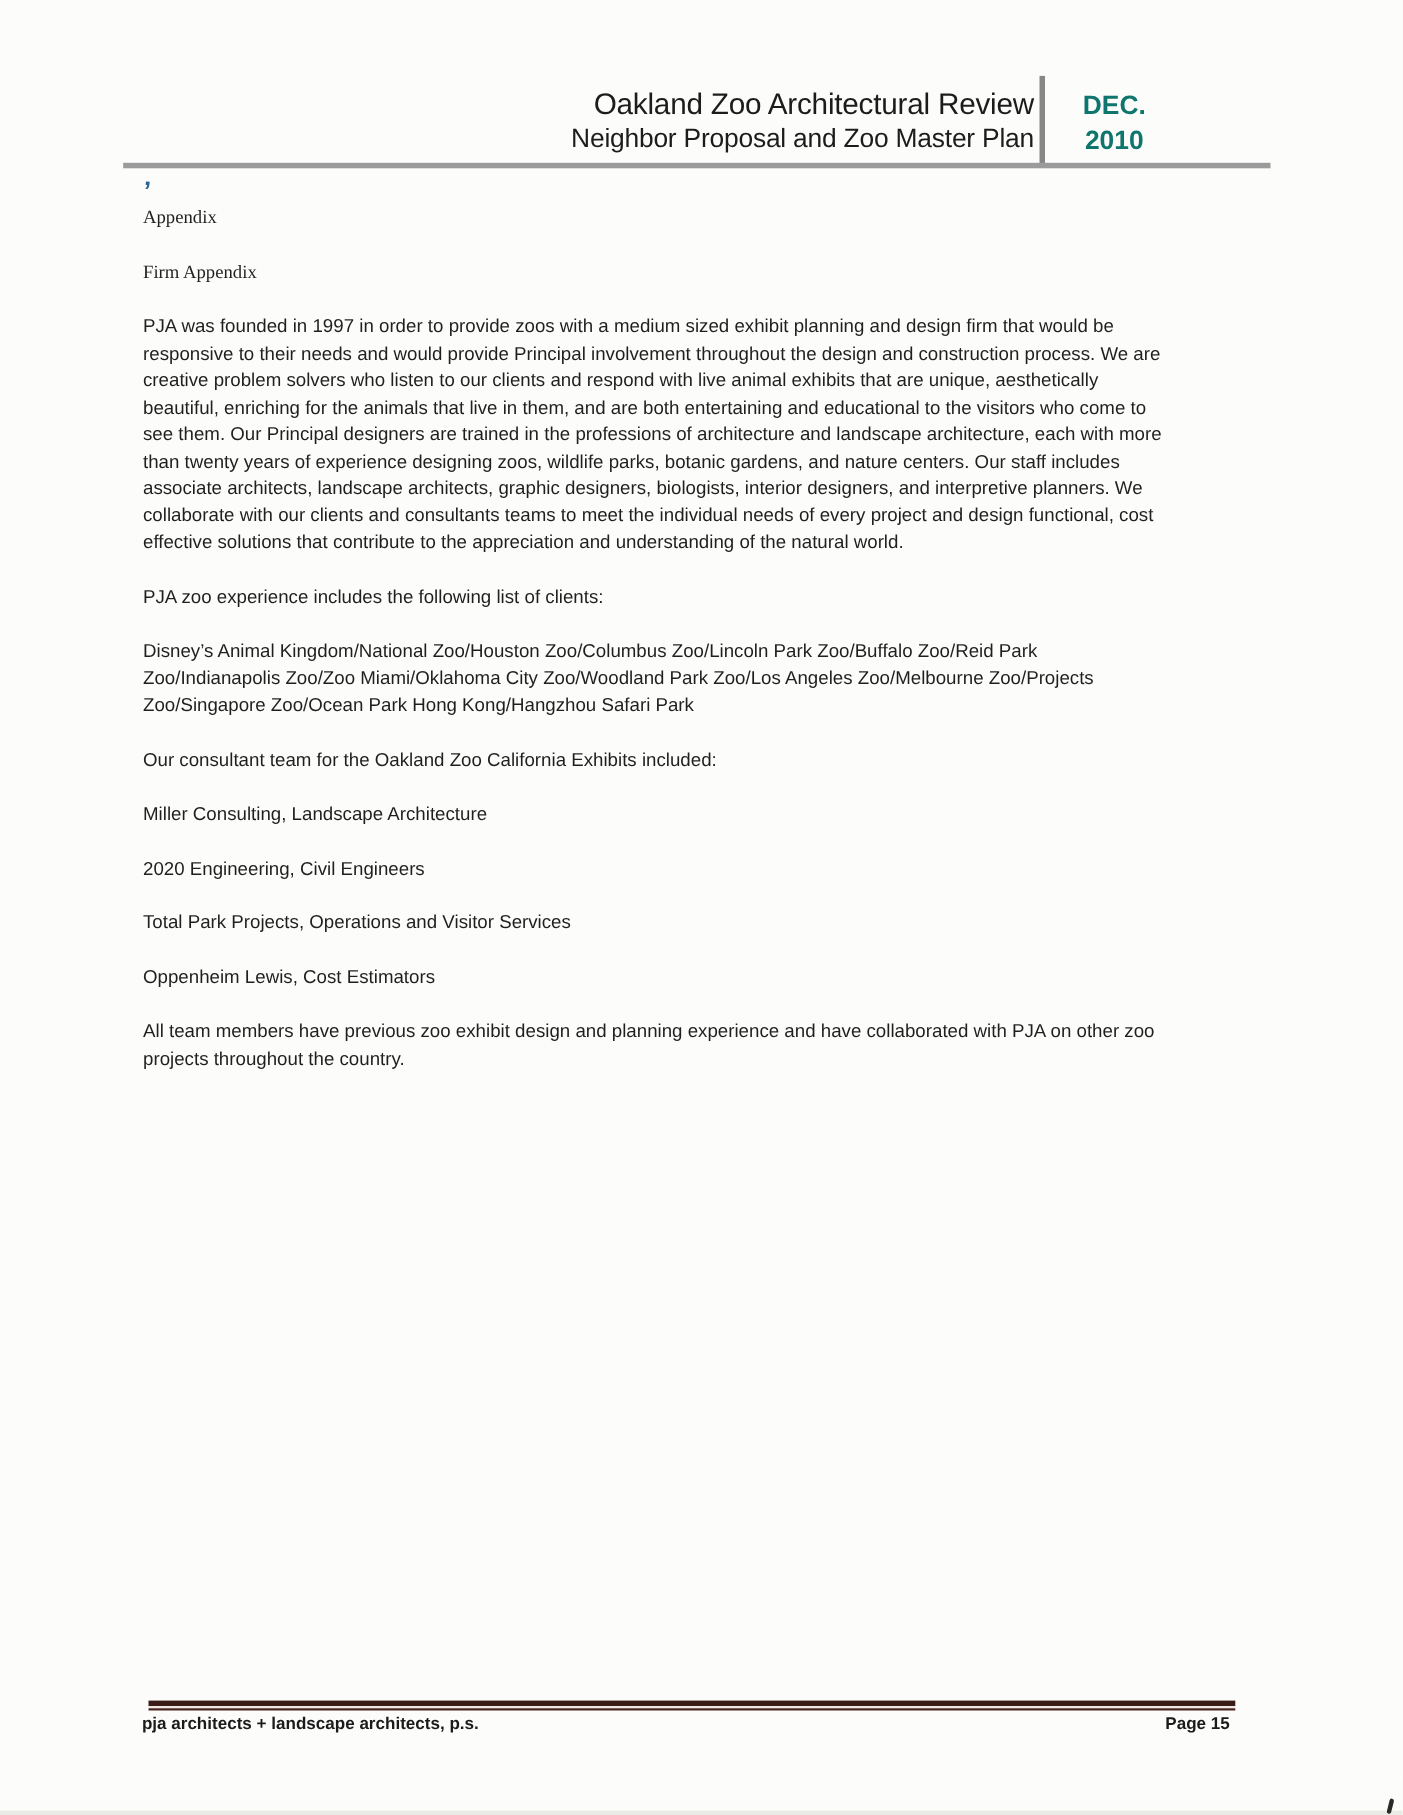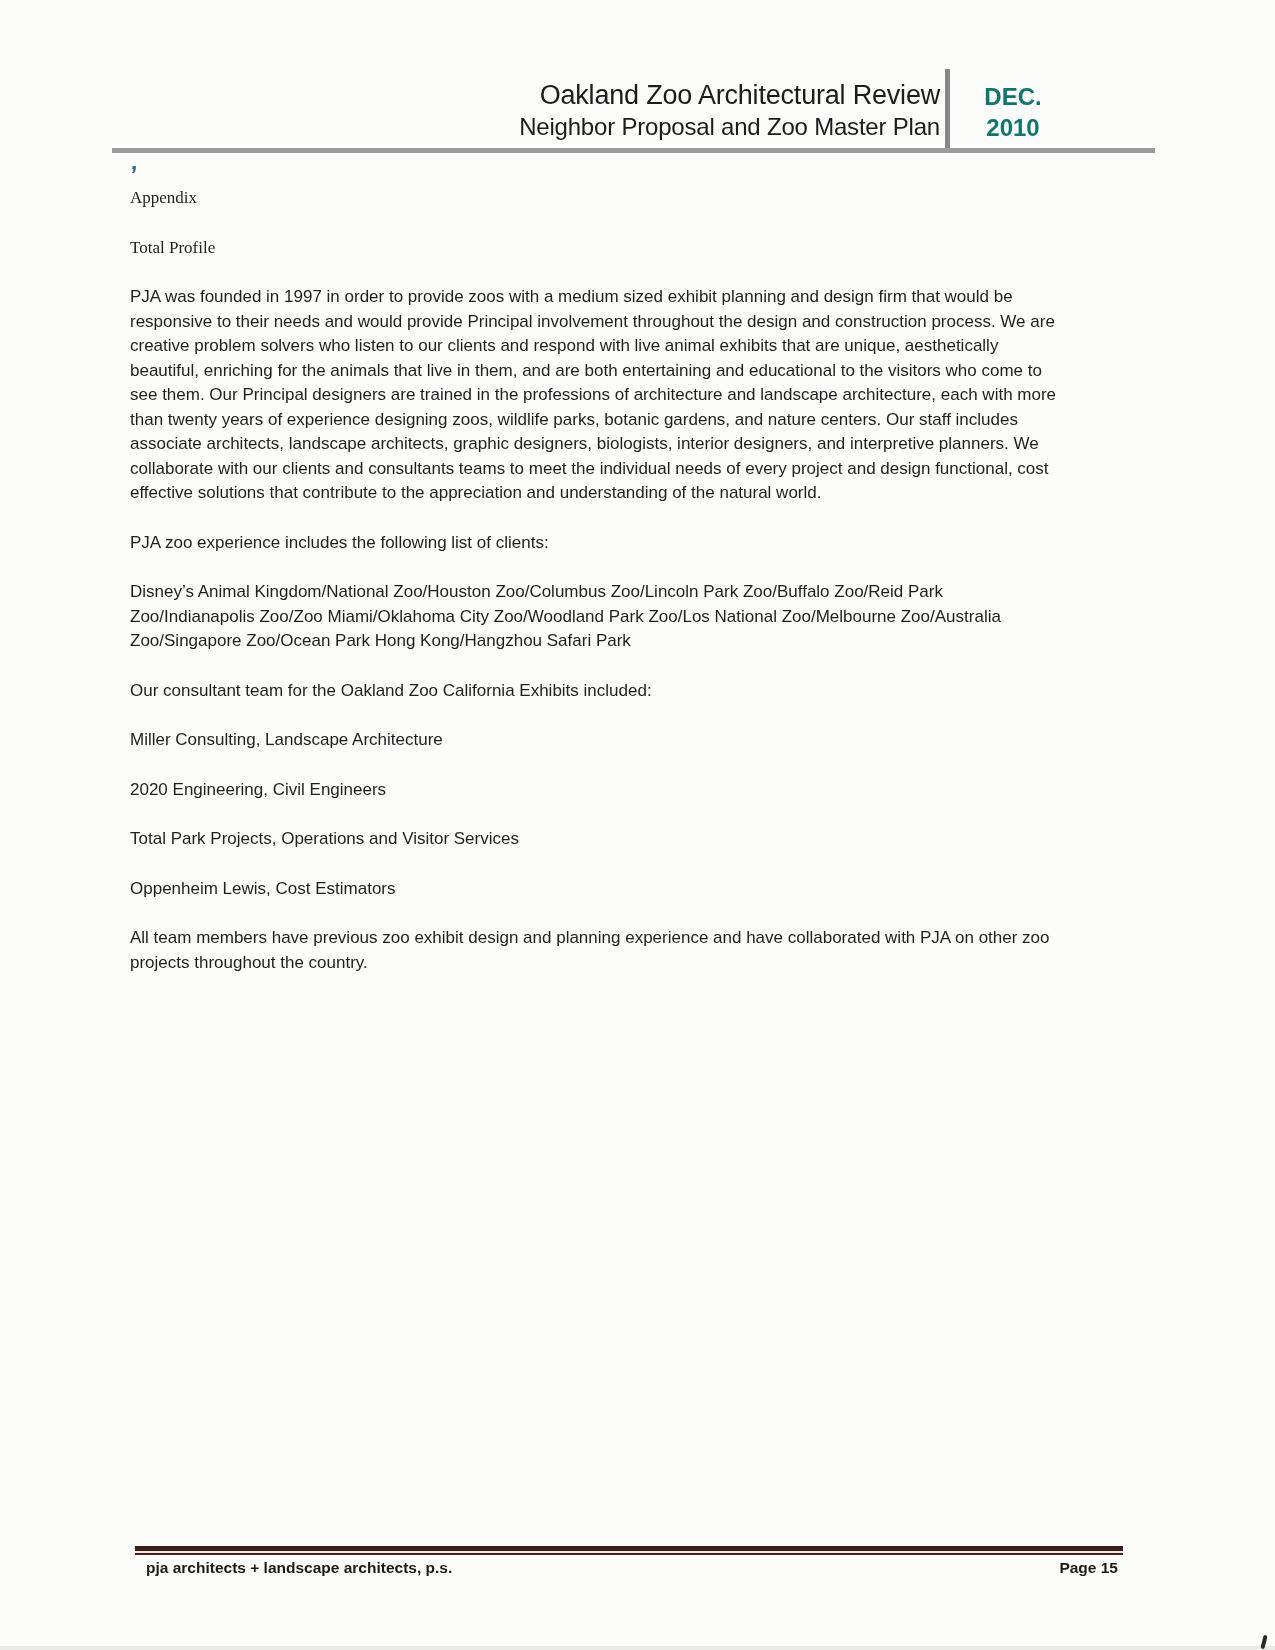--- a/index.html
+++ b/index.html
@@ -51,21 +51,21 @@
   .heading { margin: 0 0 25px 0; font-family: Liberation Serif, serif; }
 
   
   .footer-rule {
     position: absolute; left: 135px; top: 1546px; width: 988px;
   }
   .footer-rule .bar-thick { height: 5px; background: #3a1d19; }
   .footer-rule .bar-gap   { height: 2px; background: #efe9e2; }
   .footer-rule .bar-thin  { height: 2px; background: #46231f; }
   .footer-row {
-    position: absolute; left: 146px; right: 157px; top: 1559px;
+    position: absolute; left: 129px; right: 157px; top: 1559px;
     display: flex; justify-content: space-between; align-items: baseline;
     font-size: 15.5px; font-weight: 600; color: #1b1b1b;
   }
   .scan-edge {
     position: absolute; left: 0; right: 0; bottom: 0; height: 4px;
     background: #eaeae7;
   }
   .scan-artifact {
     position: absolute; right: 9px; bottom: 1px; width: 4px; height: 14px;
     background: #2a2a2a; border-radius: 2px; transform: rotate(14deg);
@@ -83,24 +83,24 @@
   <div class="header-divider"></div>
   <div class="header-date">
     <div>DEC.</div>
     <div>2010</div>
   </div>
   <div class="header-rule"></div>
 
   <div class="doc">
     <span class="stray-mark">’</span>
     <p class="heading">Appendix</p>
-    <p class="heading">Total Profile</p>
+    <p class="heading">Firm Appendix</p>
     <p>PJA was founded in 1997 in order to provide zoos with a medium sized exhibit planning and design firm that would be responsive to their needs and would provide Principal involvement throughout the design and construction process. We are creative problem solvers who listen to our clients and respond with live animal exhibits that are unique, aesthetically beautiful, enriching for the animals that live in them, and are both entertaining and educational to the visitors who come to see them.  Our Principal designers are trained in the professions of architecture and landscape architecture, each with more than twenty years of experience designing zoos, wildlife parks, botanic gardens, and nature centers. Our staff includes associate architects, landscape architects, graphic designers, biologists, interior designers, and interpretive planners.  We collaborate with our clients and consultants teams to meet the individual needs of every project and design functional, cost effective solutions that contribute to the appreciation and understanding of the natural world.</p>
     <p>PJA zoo experience includes the following list of clients:</p>
-    <p>Disney’s Animal Kingdom/National Zoo/Houston Zoo/Columbus Zoo/Lincoln Park Zoo/Buffalo Zoo/Reid Park Zoo/Indianapolis Zoo/Zoo Miami/Oklahoma City Zoo/Woodland Park Zoo/Los National Zoo/Melbourne Zoo/Australia Zoo/Singapore Zoo/Ocean Park Hong Kong/Hangzhou Safari Park</p>
+    <p>Disney’s Animal Kingdom/National Zoo/Houston Zoo/Columbus Zoo/Lincoln Park Zoo/Buffalo Zoo/Reid Park Zoo/Indianapolis Zoo/Zoo Miami/Oklahoma City Zoo/Woodland Park Zoo/Los Angeles Zoo/Melbourne Zoo/Projects Zoo/Singapore Zoo/Ocean Park Hong Kong/Hangzhou Safari Park</p>
     <p>Our consultant team for the Oakland Zoo California Exhibits included:</p>
     <p>Miller Consulting, Landscape Architecture</p>
     <p>2020 Engineering, Civil Engineers</p>
     <p>Total Park Projects, Operations and Visitor Services</p>
     <p>Oppenheim Lewis, Cost Estimators</p>
     <p>All team members have previous zoo exhibit design and planning experience and have collaborated with PJA on other zoo projects throughout the country.</p>
   </div>
 
   <div class="footer-rule">
     <div class="bar-thick"></div>

